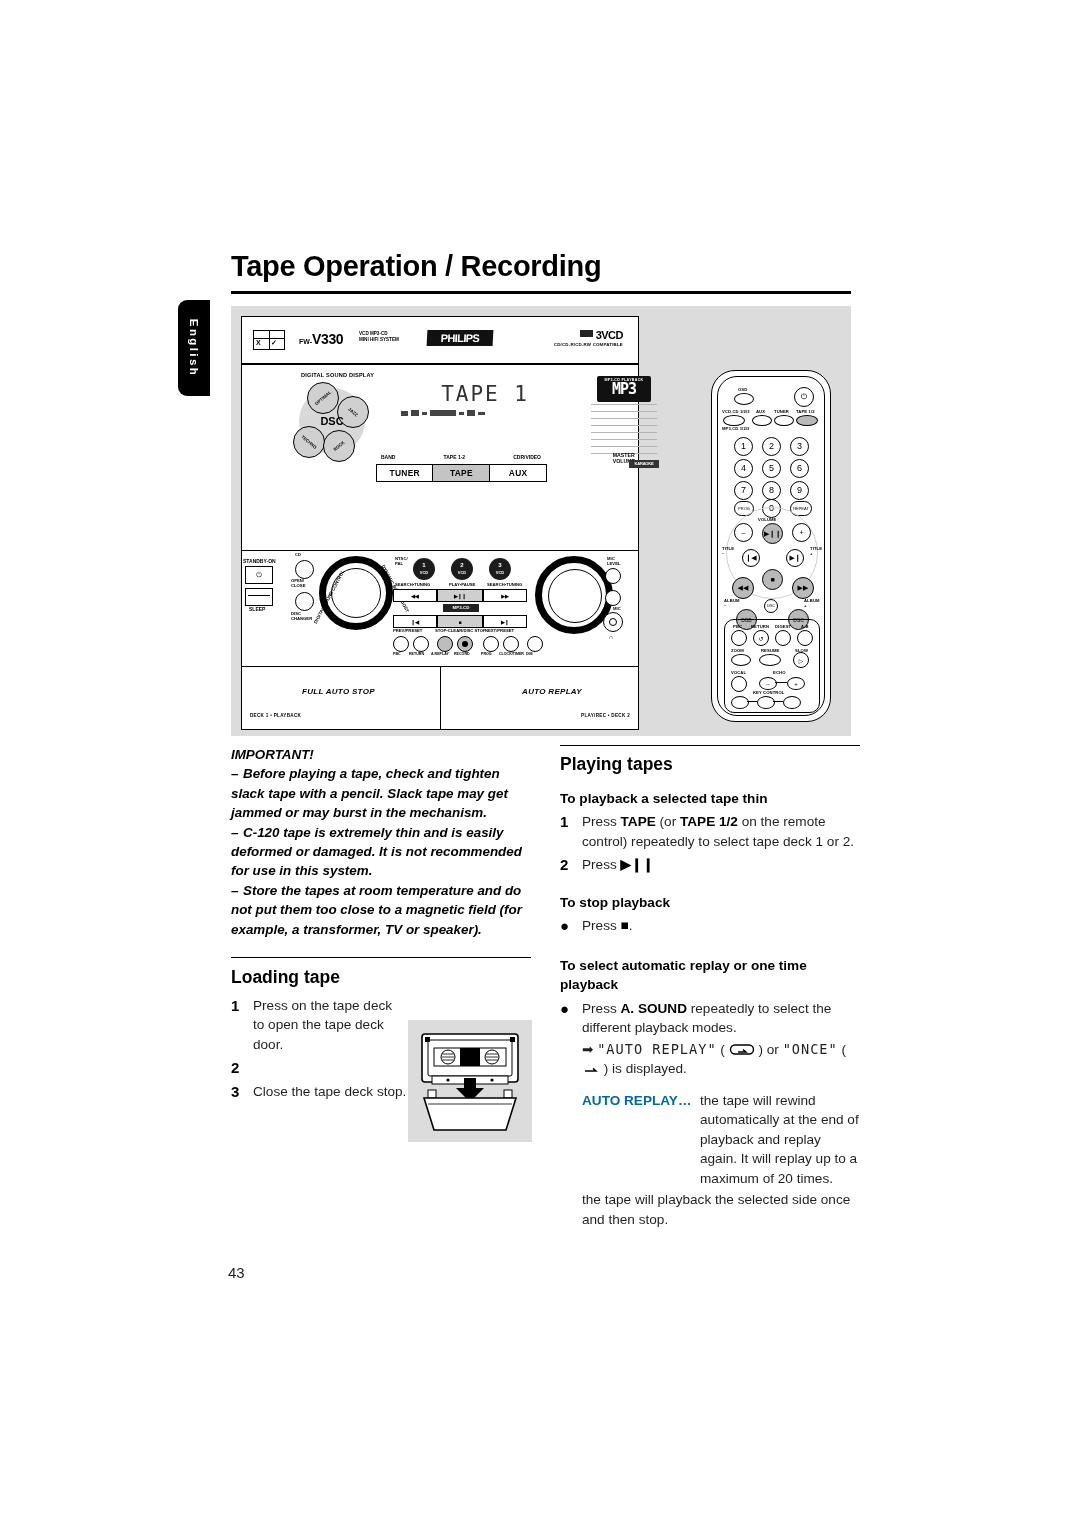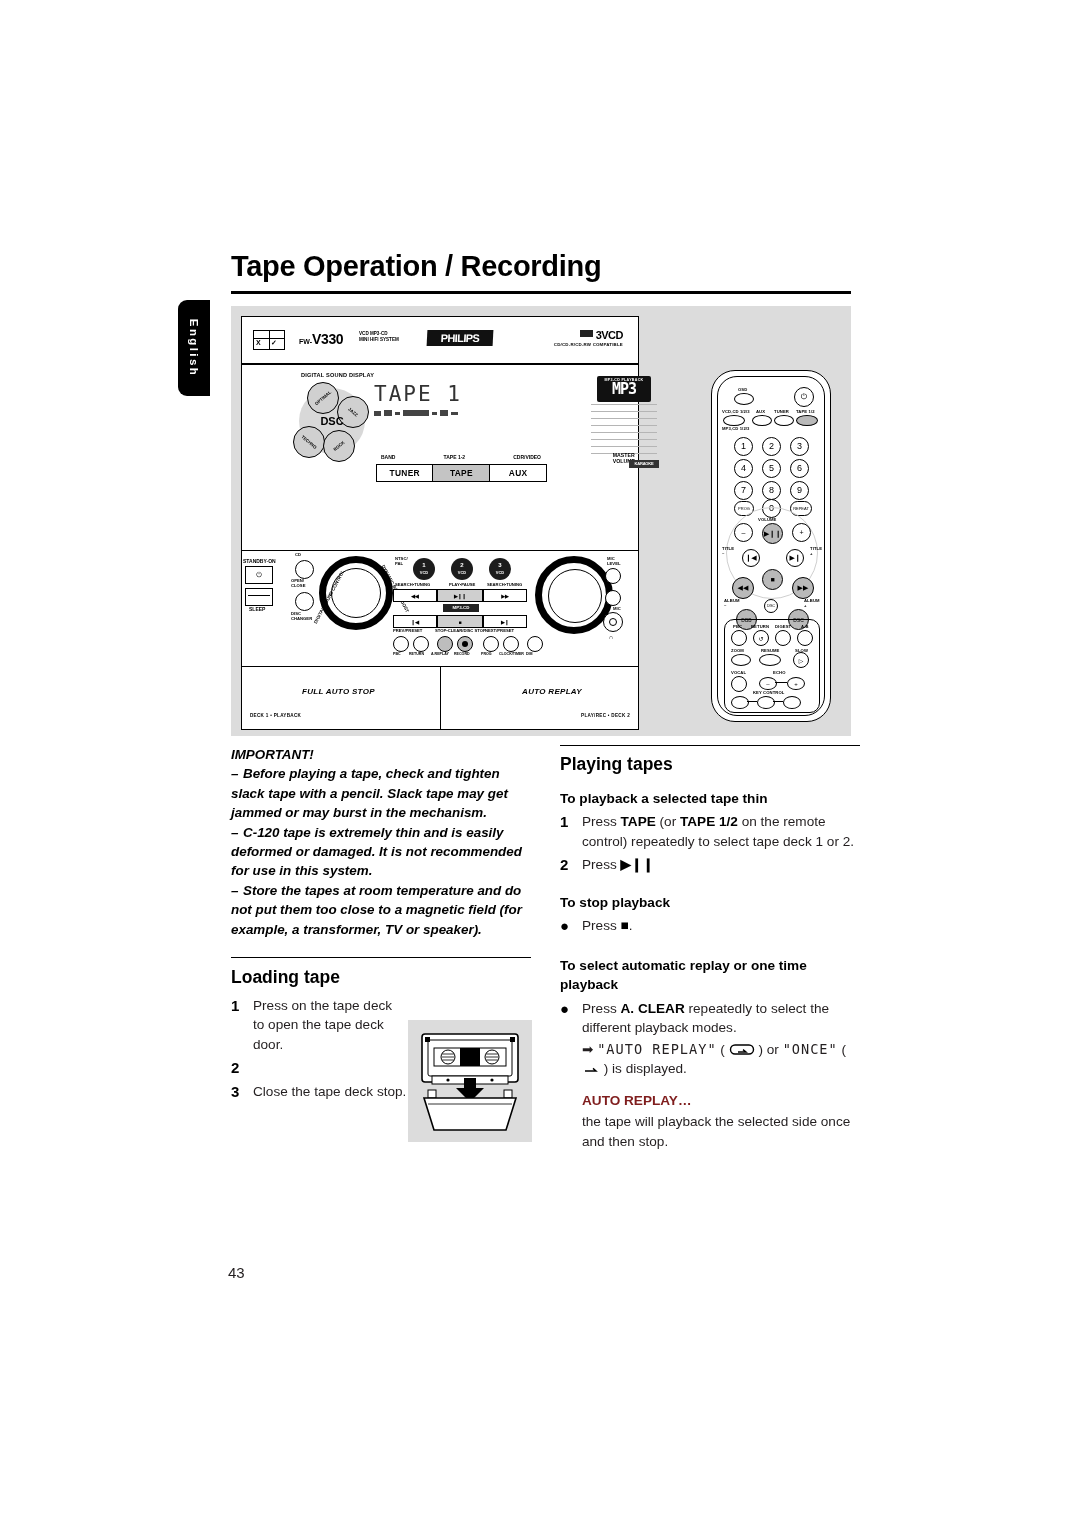--- a/index.html
+++ b/index.html
@@ -37,21 +37,21 @@
 
   
   .facia{left:6px;top:52px;width:396px;height:186px;}
   .dsd-label{position:absolute;left:66px;top:60px;font-size:5.6px;font-weight:bold;letter-spacing:0.2px;}
   .dsc-cluster{position:absolute;left:58px;top:70px;width:78px;height:78px;}
   .dsc-bg{position:absolute;left:6px;top:6px;width:66px;height:66px;background:#d8d8d8;border-radius:50%;}
   .dsc-lobe{position:absolute;width:30px;height:30px;border:1px solid #000;border-radius:50%;background:#d0d0d0;}
   .dsc-lobe span{position:absolute;left:50%;top:50%;font-size:4.4px;font-weight:bold;white-space:nowrap;}
   .dsc-center{position:absolute;left:50%;top:50%;transform:translate(-50%,-50%);font-size:11px;font-weight:bold;}
 
-  .lcd{position:absolute;left:139px;top:70px;width:128px;height:62px;}
+  .lcd{position:absolute;left:166px;top:70px;width:128px;height:62px;text-align:right;}
   .lcd-main{font-size:21px;letter-spacing:2px;font-family:"DejaVu Sans Mono",monospace;color:#333;}
   .lcd-icons{margin-top:4px;display:flex;gap:3px;align-items:center;}
   .lcd-icons i{display:block;background:#444;}
 
   .mp3badge{position:absolute;right:14px;top:64px;width:54px;height:26px;background:#111;
             border-radius:2px;color:#fff;text-align:center;}
   .mp3badge .t{font-size:3.6px;font-weight:bold;letter-spacing:0.3px;margin-top:2px;}
   .mp3badge .m{font-size:15px;font-weight:bold;letter-spacing:-1px;line-height:15px;
                font-family:"DejaVu Sans Mono",monospace;}
   .grid-lines{position:absolute;right:8px;top:92px;width:66px;height:64px;}
@@ -120,21 +120,21 @@
   .h2{font-size:17.5px;font-weight:bold;color:#000;margin:0;}
   .rule{height:1.4px;background:#000;}
   .h3{font-size:13.6px;font-weight:bold;color:#000;}
   .step{display:flex;margin-top:4px;}
   .step .n{width:22px;flex:none;font-size:15px;font-weight:bold;color:#000;line-height:19.5px;}
   .step .b{width:22px;flex:none;font-size:15px;color:#000;line-height:19.5px;}
   .step .t{flex:1;}
   b.k{font-weight:bold;color:#000;}
   .seg{font-family:"DejaVu Sans Mono",monospace;letter-spacing:1px;}
   .defrow{display:flex;}
-  .defrow .d1{flex:none;font-weight:bold;color:#7f1d1d;}
+  .defrow .d1{flex:none;font-weight:bold;color:#0369a1;}
   .defrow .d2{flex:1;}
   .cass{position:absolute;left:408px;top:1020px;width:124px;height:122px;background:#dcdcdc;}
   .pageno{position:absolute;left:228px;top:1264px;font-size:15px;color:#231f20;}
 </style>
 </head>
 <body>
 
 <div class="page">
 
   <div class="title">Tape Operation / Recording</div>
@@ -487,21 +487,21 @@
       <div class="b">●</div>
       <div class="t">
         <span>Press </span><b class="k">■</b><span>.</span>
       </div>
     </div>
 
     <div class="h3" style="margin-top:20px;">To select automatic replay or one time playback</div>
     <div class="step">
       <div class="b">●</div>
       <div class="t">
-        <span>Press </span><b class="k">A. CLEAR</b><span> repeatedly to select the different playback modes.</span>
+        <span>Press </span><b class="k">A. SOUND</b><span> repeatedly to select the different playback modes.</span>
         <div style="margin-top:2px;">
           <span>➡</span>
           <span class="seg">"AUTO REPLAY"</span>
           <span>(
             <svg width="26" height="11" viewBox="0 0 26 11" style="vertical-align:-1px;">
               <path d="M6 1 H20 a4.5 4.5 0 0 1 0 9 H6 a4.5 4.5 0 0 1 0 -9 Z" fill="none" stroke="#000" stroke-width="1.4"></path>
               <path d="M9 8 h8 l-3 -2.4" fill="none" stroke="#000" stroke-width="1.4"></path>
             </svg>
           </span><span> ) or </span><span class="seg">"ONCE"</span>
           <span>(
@@ -512,20 +512,21 @@
           <span> is displayed.</span>
         </div>
       </div>
     </div>
 
     <div style="margin-left:22px;margin-top:12px;">
       <div class="defrow">
         <div class="d1" style="width:118px;">
           <span>AUTO REPLAY</span><span>…</span>
         </div>
+        <div class="d2">the tape will rewind automatically at the end of playback and replay again. It will replay up to a maximum of 20 times.</div>
       </div>
       <div class="defrow" style="margin-top:2px;">
         <div class="d2">the tape will playback the selected side once and then stop.</div>
       </div>
     </div>
   </div>
 
   <div class="pageno">43</div>
 </div>
 

